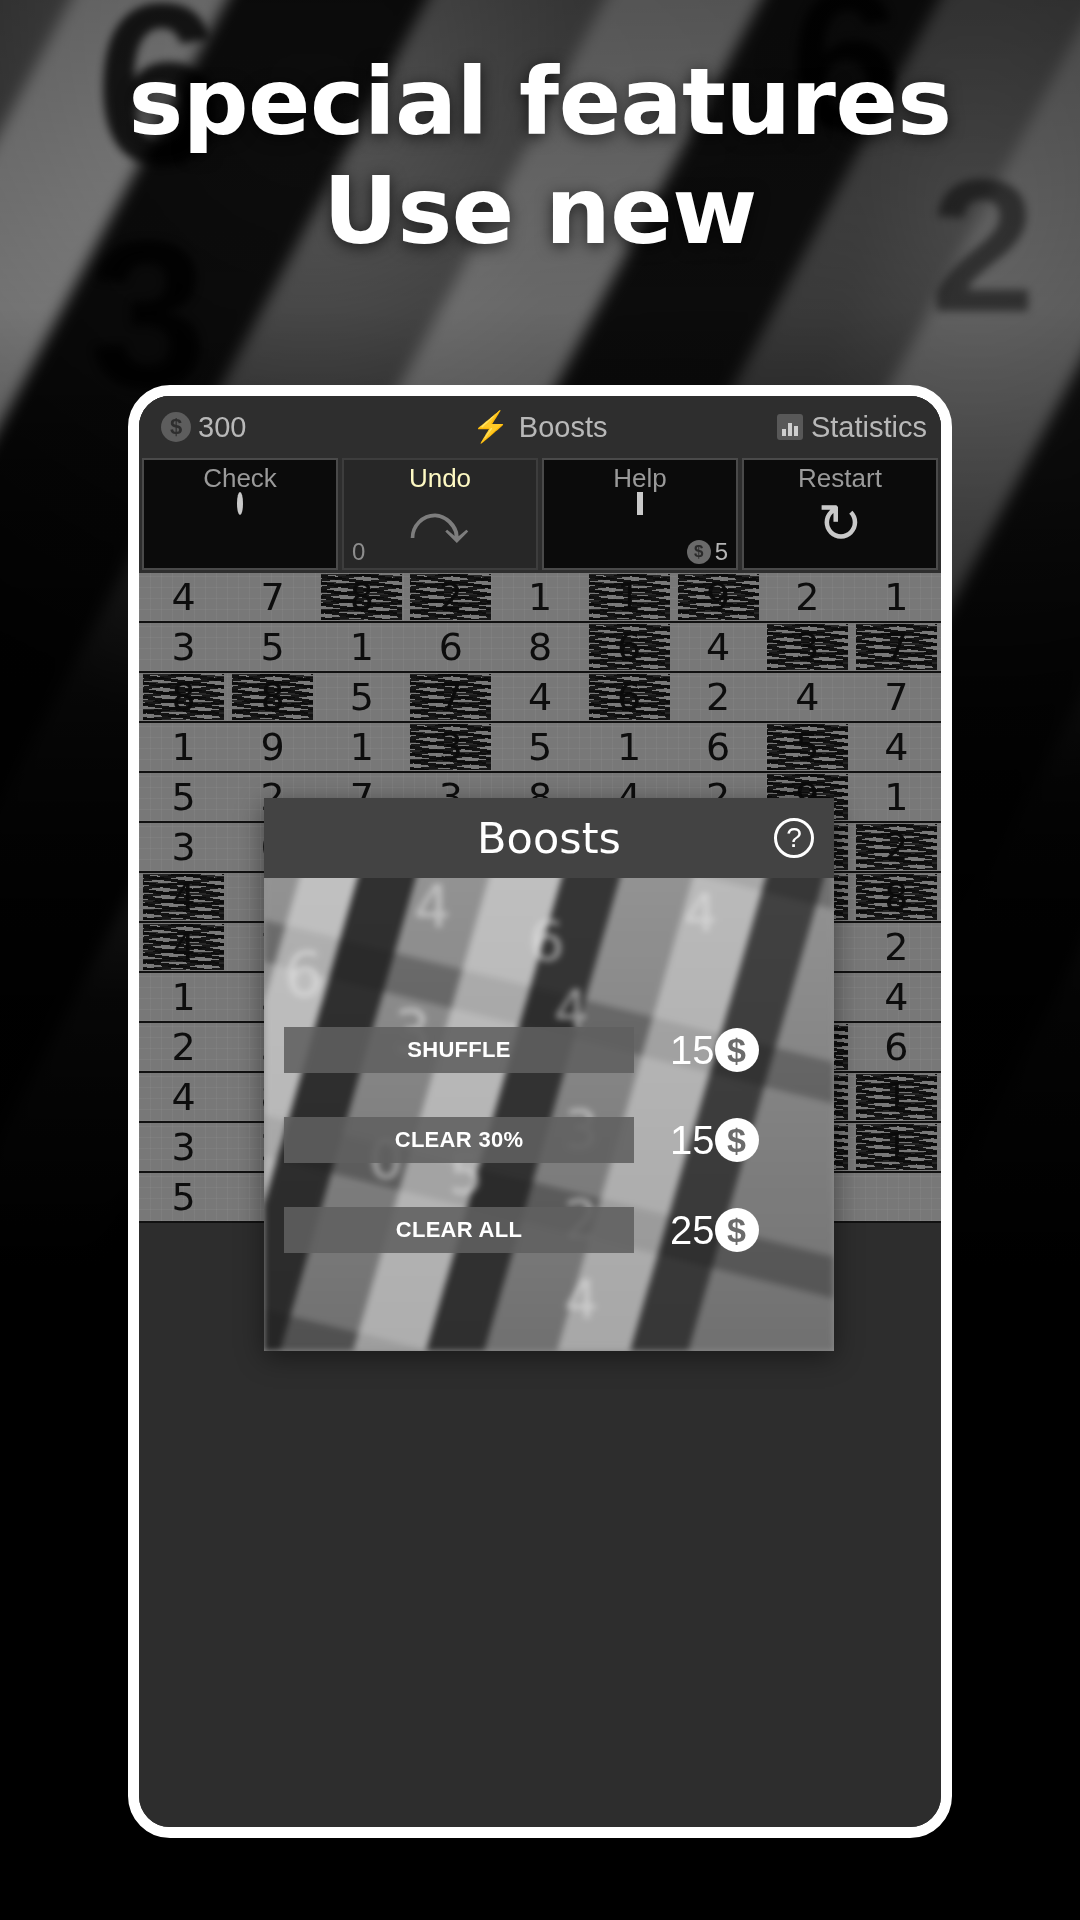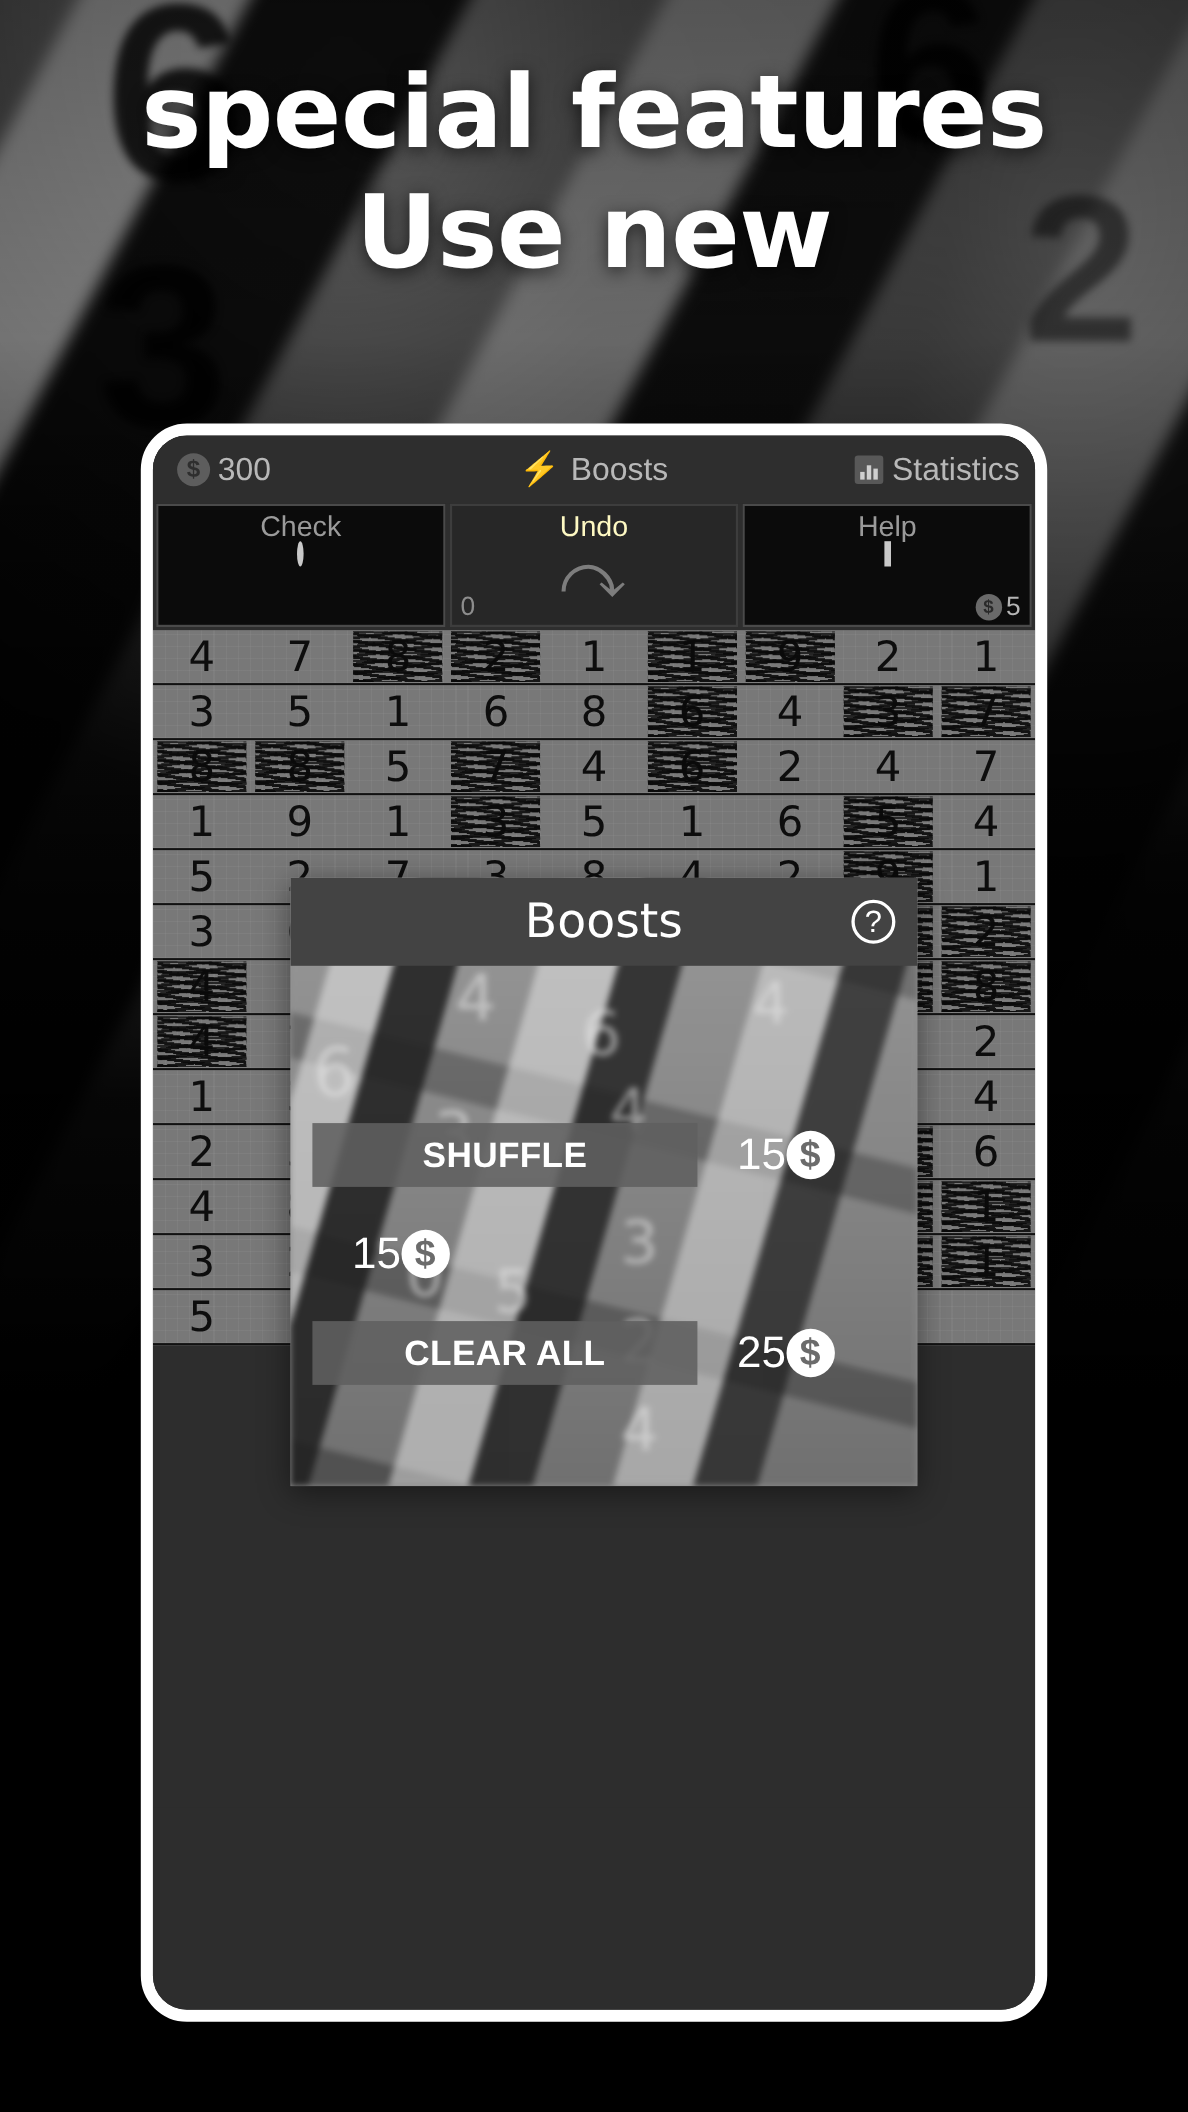--- a/index.html
+++ b/index.html
@@ -200,24 +200,24 @@
     line-height: 1;
   }
   .boost-list { position: relative; padding-top: 141px; }
   .boost-row {
     position: relative;
     display: flex; align-items: center;
     margin: 0 0 28px 20px;
     height: 62px;
   }
   .boost-btn {
-    width: 350px; height: 58px;
+    width: 350px; height: 46px;
     background: rgba(96,96,96,0.88);
     display: flex; align-items: center; justify-content: center;
-    color: #fff; font-size: 32px; font-weight: 700; letter-spacing: .3px;
+    color: #fff; font-size: 22px; font-weight: 700; letter-spacing: .3px;
   }
   .boost-cost {
     display: flex; align-items: center; 
     margin-left: 36px; color: #fff; font-size: 40px; font-weight: 400;
   }
   .big-coin {
     width: 44px; height: 44px; border-radius: 50%; background: #fff; color: #6b6b6b;
     font-size: 34px; font-weight: 700;
     display: flex; align-items: center; justify-content: center; line-height: 1;
   }
@@ -279,20 +279,24 @@
 
         <div class="tool">
           <span class="tool-label">Help</span>
           <span class="tool-ic"><span class="ic-cross"></span></span>
           <span class="cross-cost">
             <span class="cost-coin">$</span>
             <span>5</span>
           </span>
         </div>
 
+        <div class="tool">
+          <span class="tool-label">Restart</span>
+          <span class="tool-ic ic-restart">↻</span>
+        </div>
       </div>
 
       <div class="grid-wrap" id="grid">
           <div class="grid-row">
             <div class="cell">4</div>
             <div class="cell">7</div>
             <div class="cell x">8</div>
             <div class="cell x">2</div>
             <div class="cell">1</div>
             <div class="cell x">1</div>
@@ -457,20 +461,21 @@
 
         <div class="boost-list" id="boost-list">
             <div class="boost-row">
               <div class="boost-btn">SHUFFLE</div>
               <div class="boost-cost">
                 <span>15</span>
                 <span class="big-coin">$</span>
               </div>
             </div>
             <div class="boost-row">
+              <div class="boost-btn">CLEAR 30%</div>
               <div class="boost-cost">
                 <span>15</span>
                 <span class="big-coin">$</span>
               </div>
             </div>
             <div class="boost-row">
               <div class="boost-btn">CLEAR ALL</div>
               <div class="boost-cost">
                 <span>25</span>
                 <span class="big-coin">$</span>

